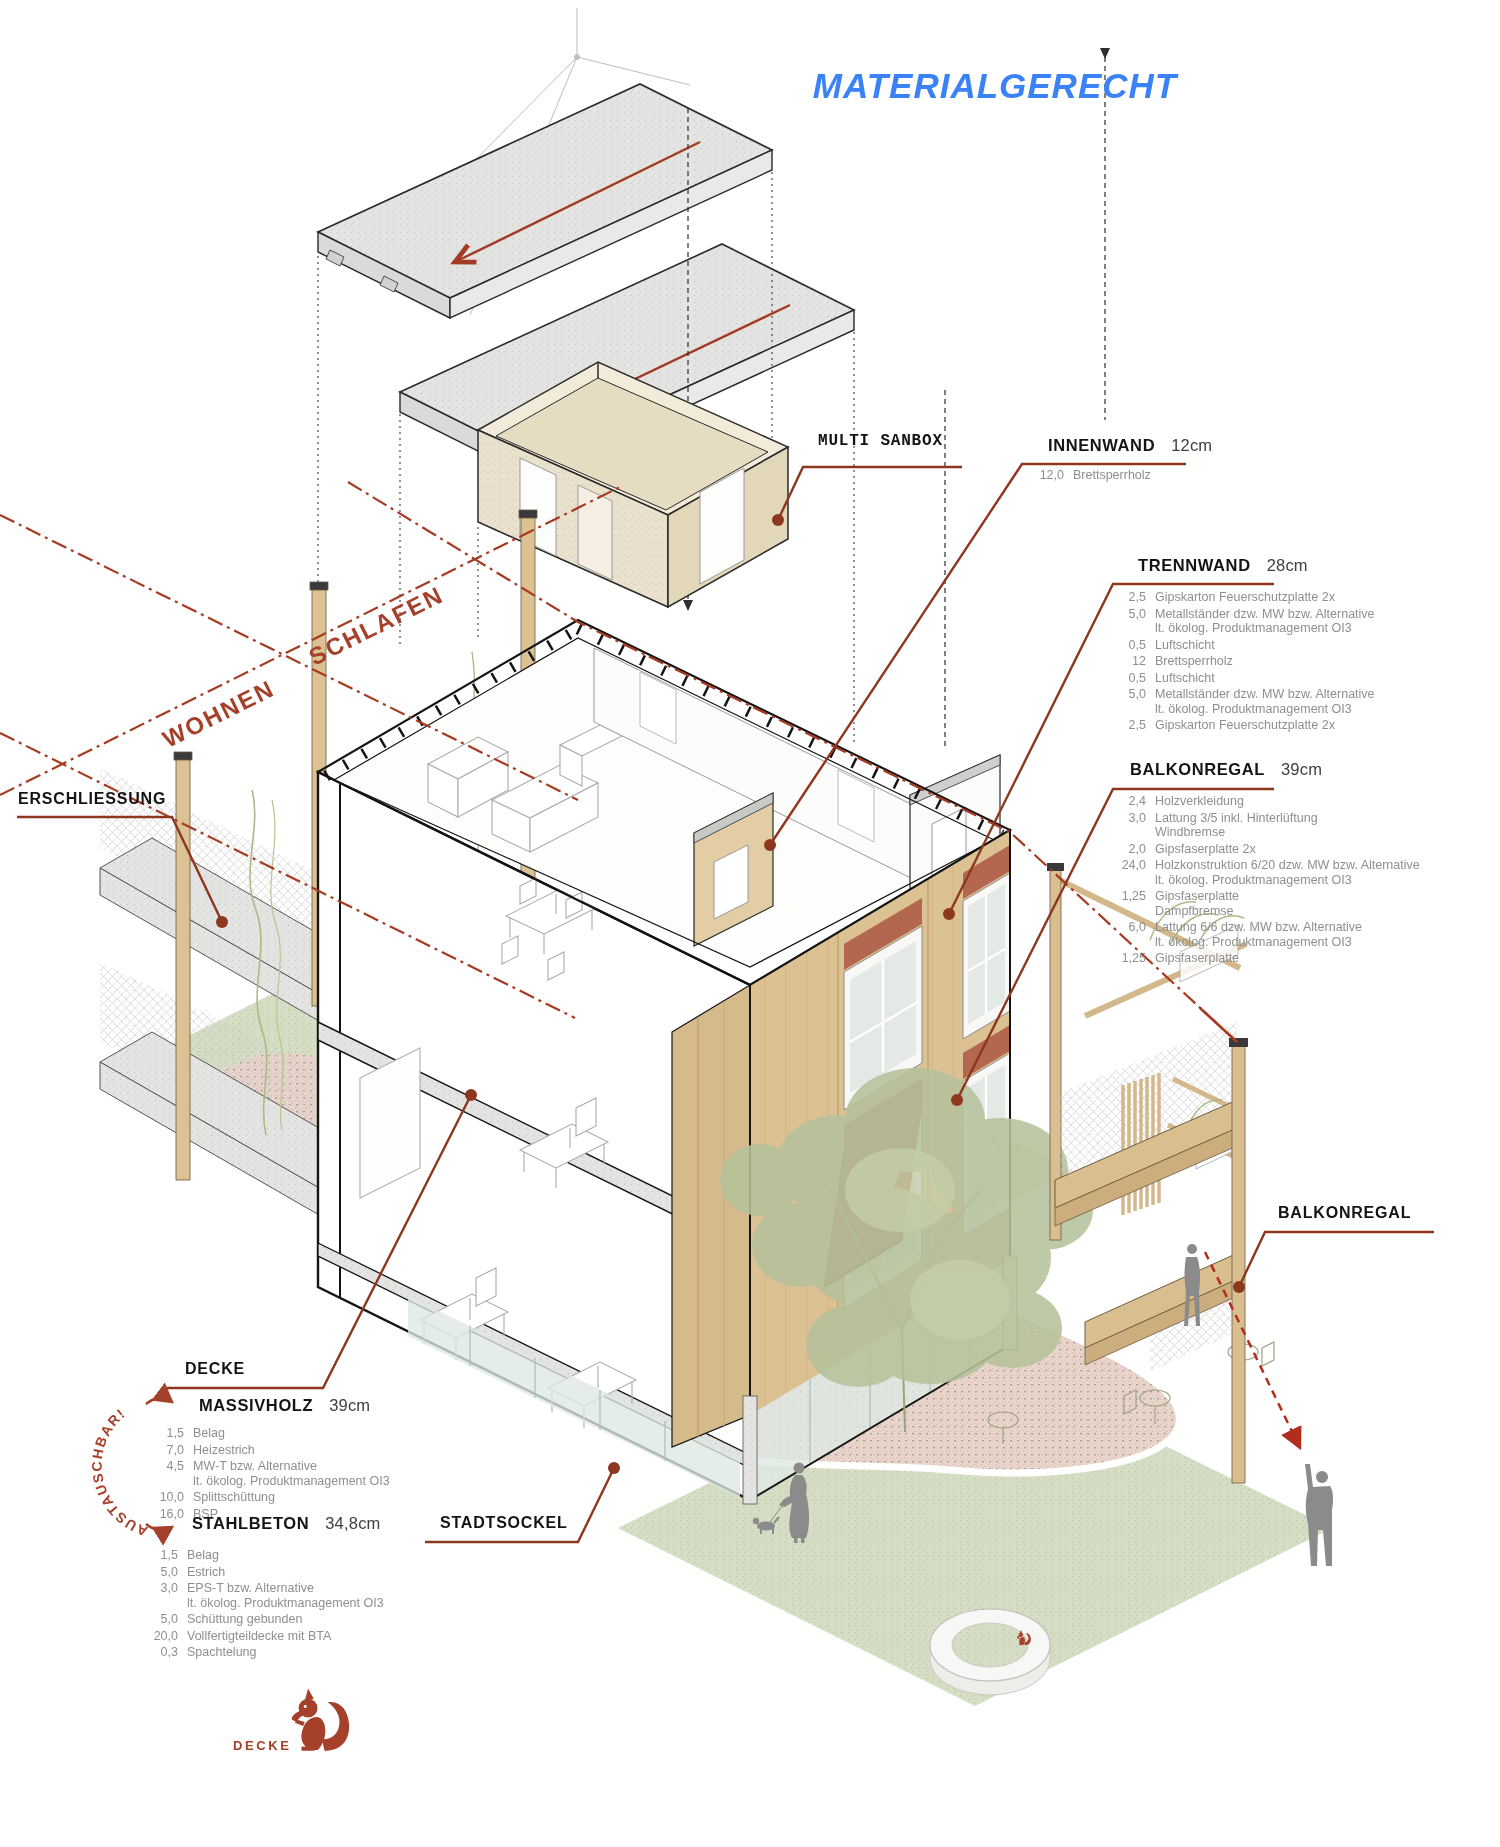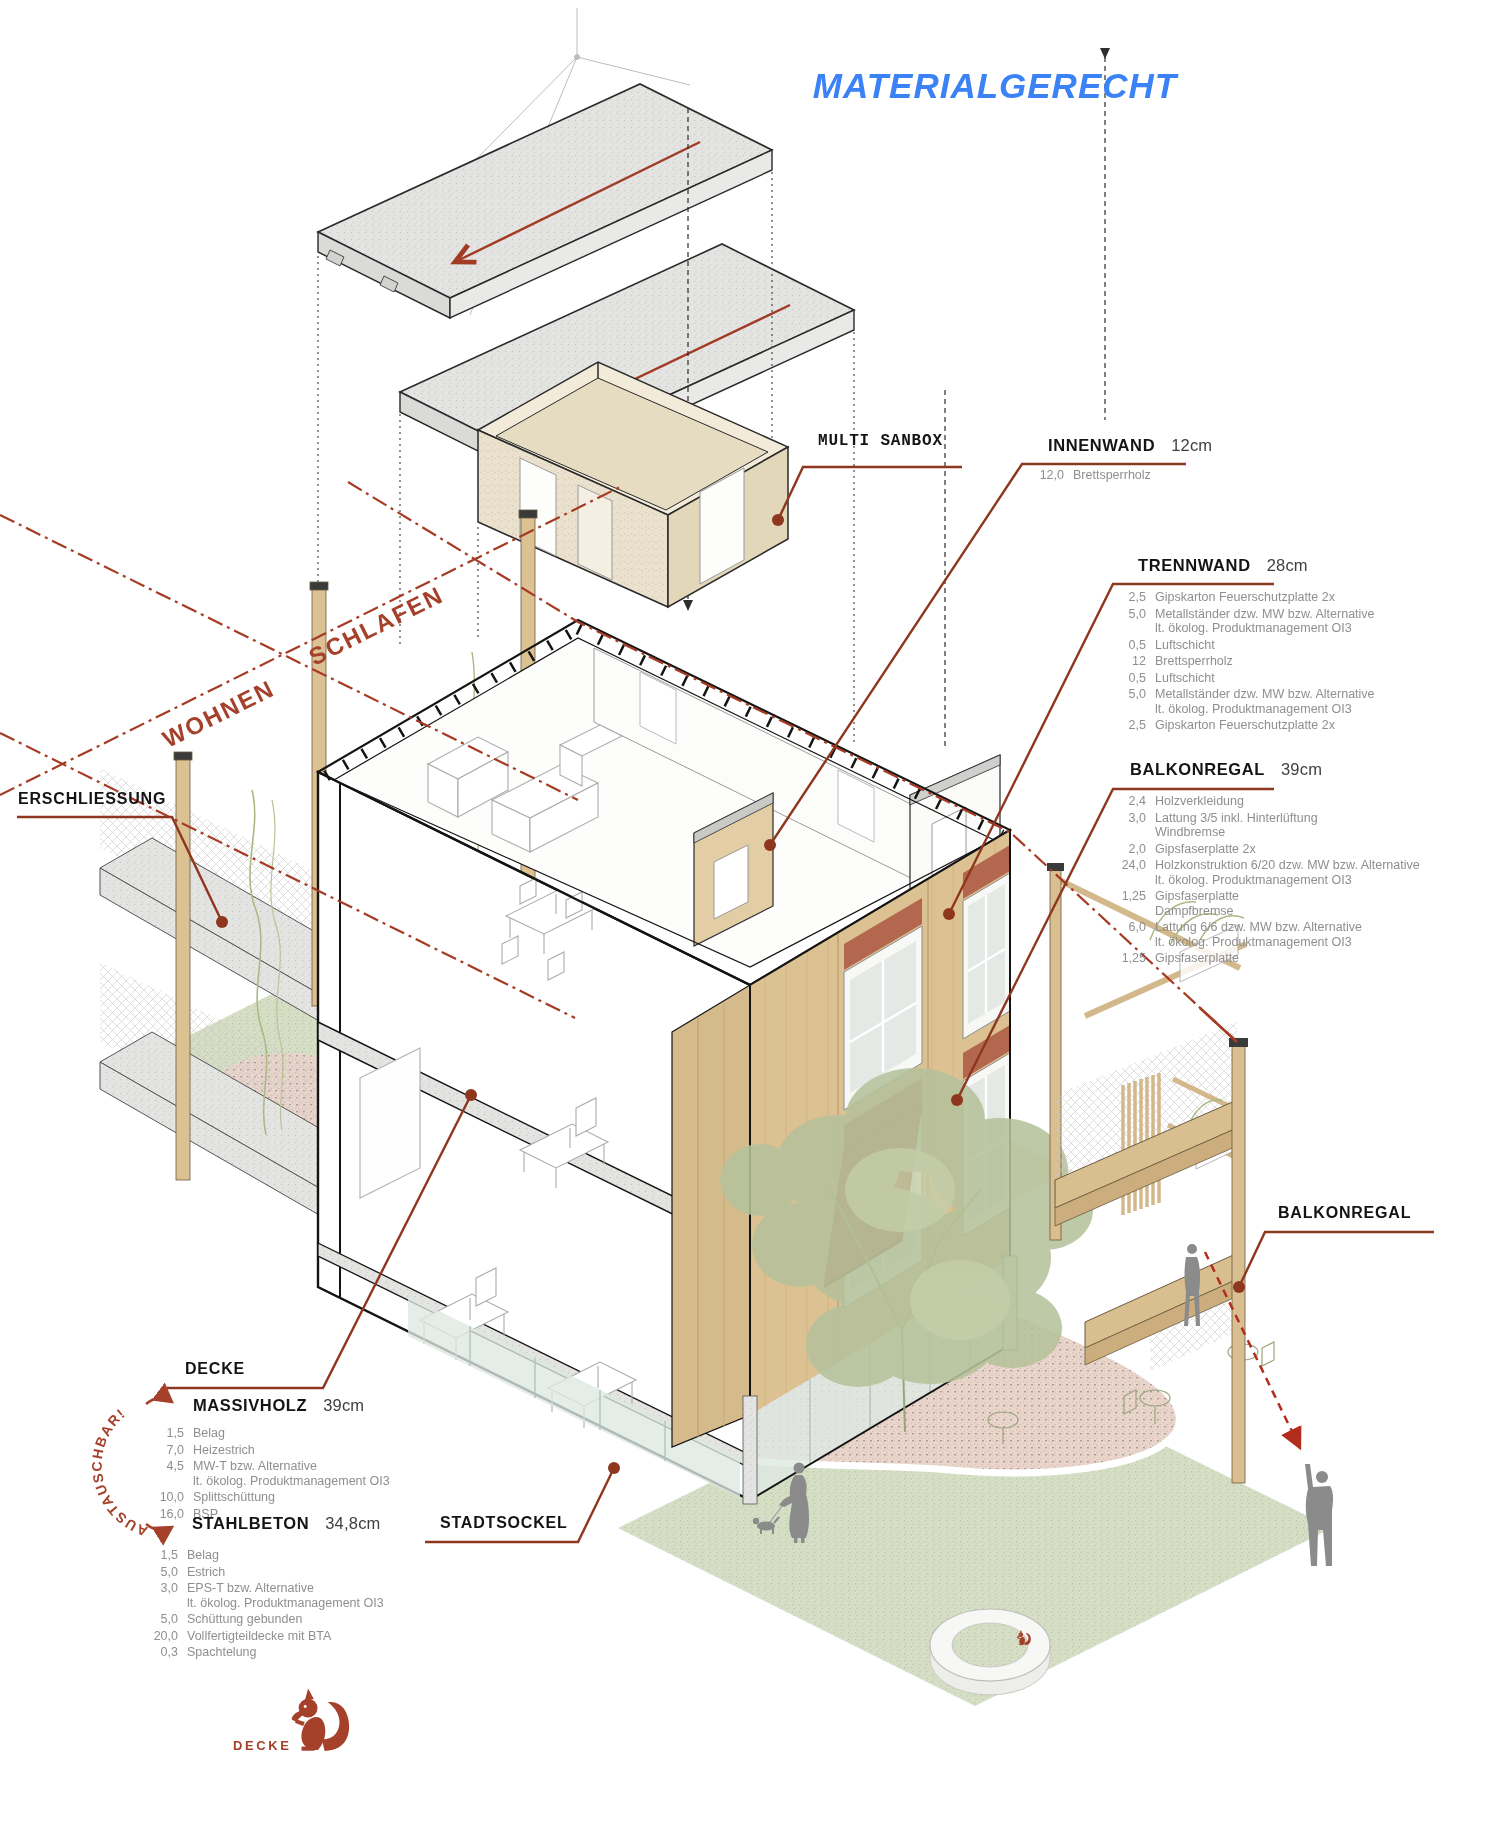--- a/index.html
+++ b/index.html
@@ -554,21 +554,21 @@
 
 <div class="abs lbl" style="left:18px;top:790px;">ERSCHLIESSUNG</div>
 
 <div class="abs zone" style="left:158px;top:700px;">WOHNEN</div>
 <div class="abs zone" style="left:303px;top:612px;">SCHLAFEN</div>
 
 <div class="abs lbl" style="left:1278px;top:1204px;">BALKONREGAL</div>
 
 <div class="abs lbl" style="left:185px;top:1360px;">DECKE</div>
 
-<div class="abs wall-head" style="left:193px;top:1396px;">
+<div class="abs wall-head" style="left:199px;top:1396px;">
   <span>MASSIVHOLZ</span><span class="thick">39cm</span>
 </div>
 <div class="abs layers" style="left:146px;top:1426px;">
 
 <div class="row">
         <span class="v">1,5</span>
         <span class="t">Belag</span>
       </div>
       <div class="row">
         <span class="v">7,0</span>

